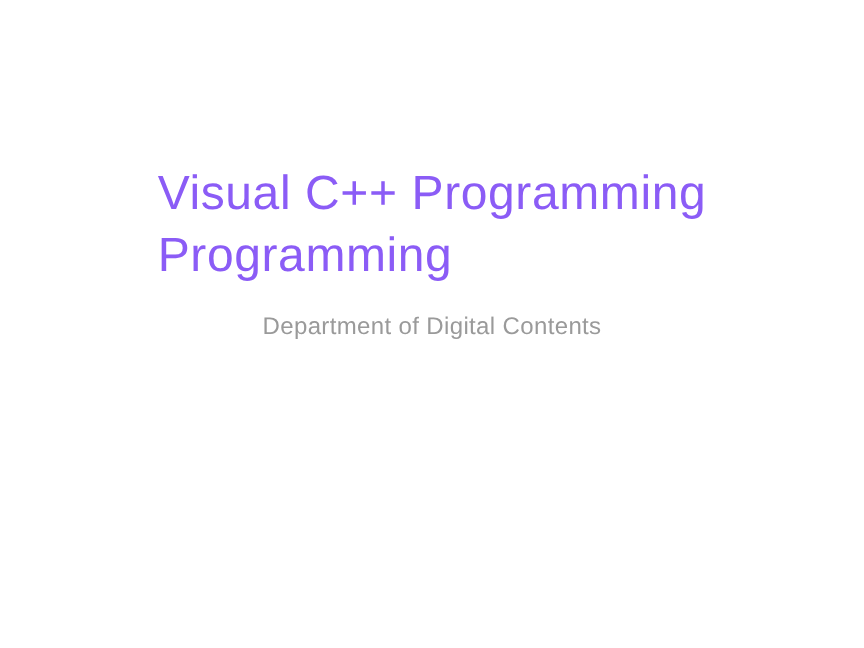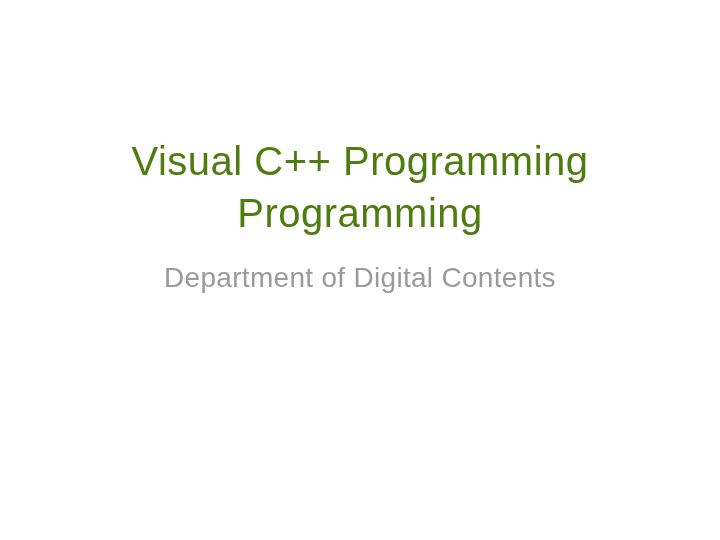--- a/index.html
+++ b/index.html
@@ -14,27 +14,27 @@
       font-family: "Malgun Gothic", "Segoe UI", Arial, sans-serif;
       display: flex;
       flex-direction: column;
       align-items: center;
       justify-content: flex-start;
       padding-top: 135px;
     }
     .title {
       font-size: 40px;
       font-weight: 400;
-      color: #4d7c0f;
-      text-align: center;
+      color: #8b5cf6;
+      text-align: left;
       line-height: 1.3;
       letter-spacing: 0.5px;
     }
     .subtitle {
-      font-size: 28px;
+      font-size: 20px;
       font-weight: 400;
       color: #9a9a9a;
       text-align: center;
       line-height: 1.5;
       margin-top: 18px;
       letter-spacing: 0.3px;
     }
   </style>
 </head>
 <body>

